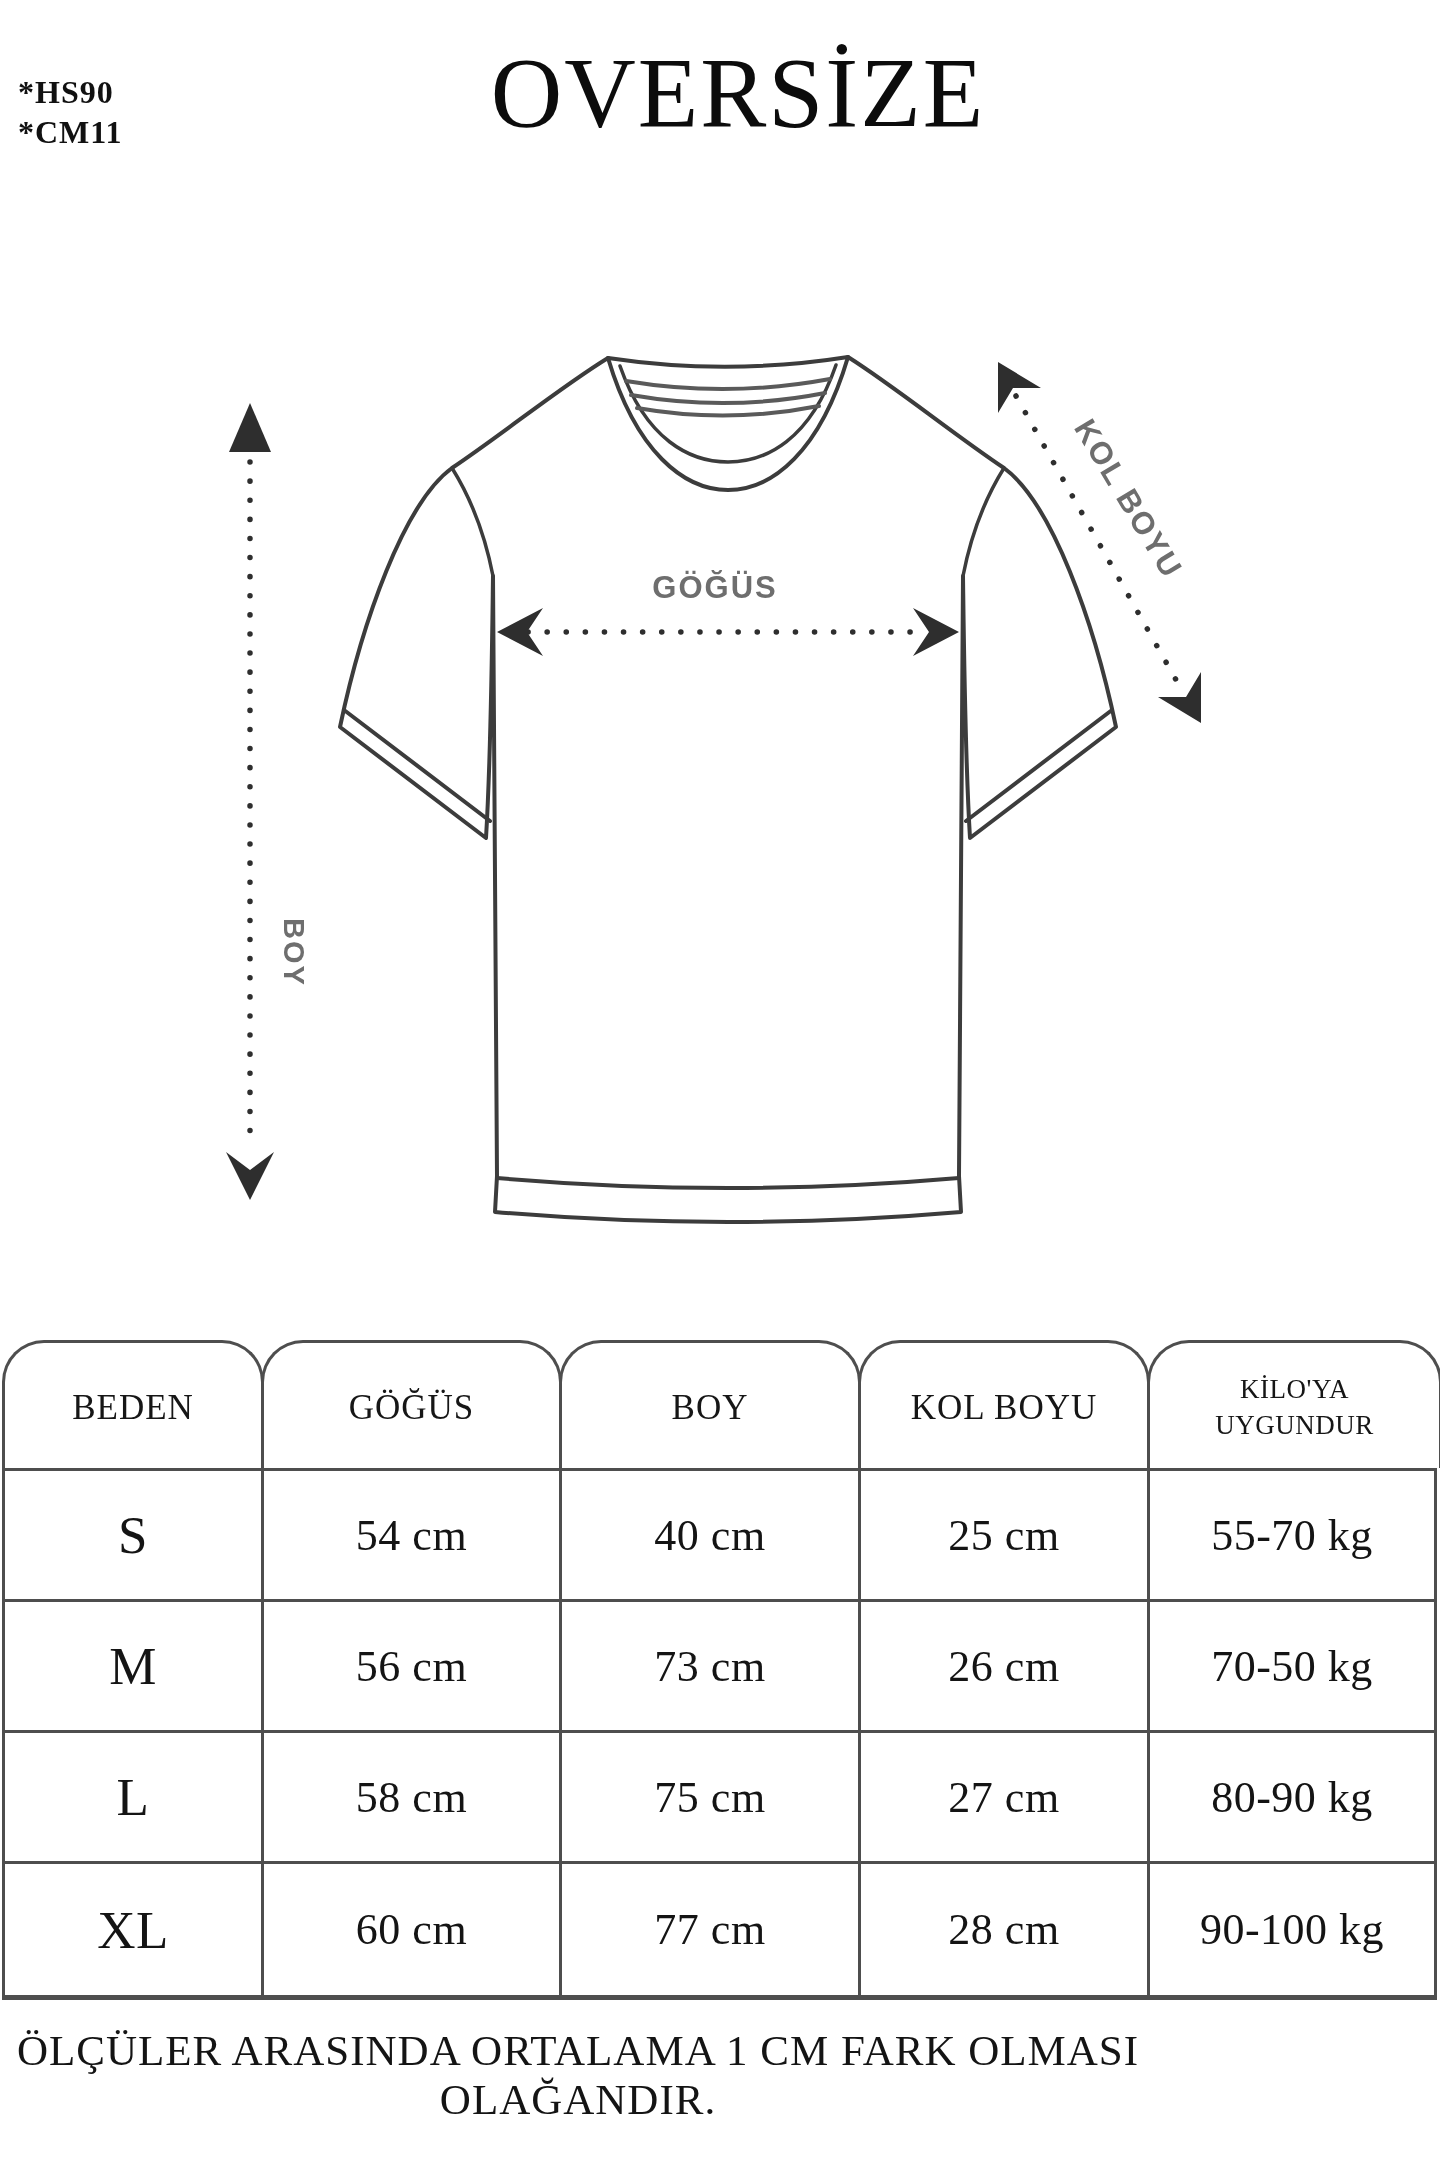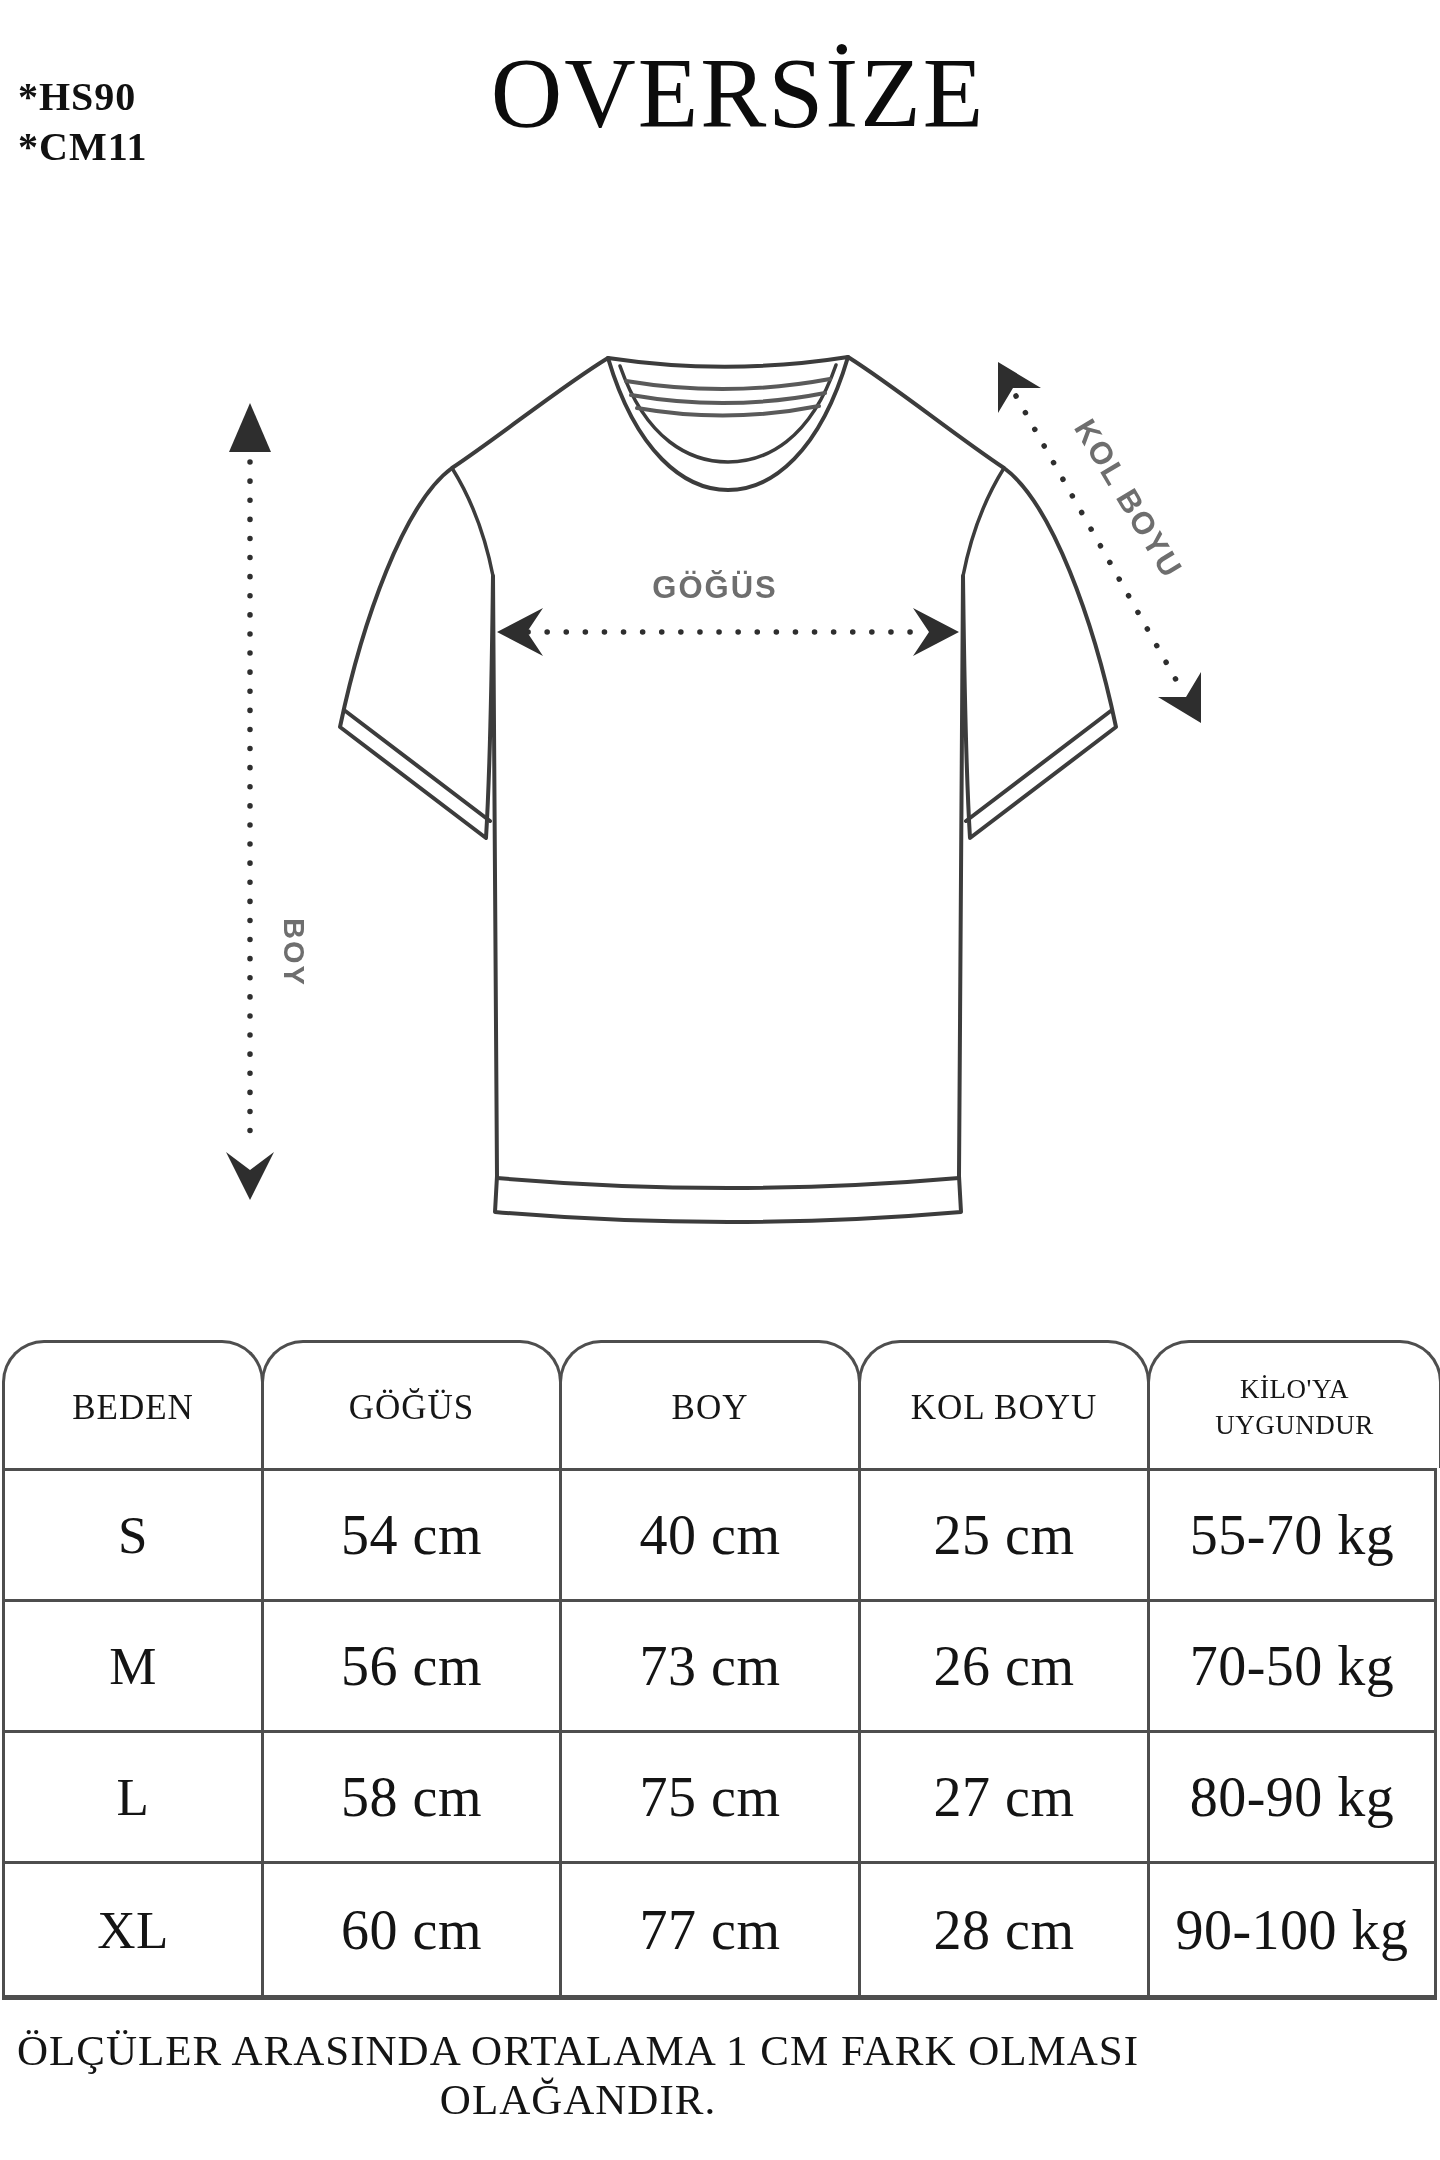--- a/index.html
+++ b/index.html
@@ -4,21 +4,21 @@
 <style>
   html,body{margin:0;padding:0;}
   body{
     width:1440px;height:2160px;position:relative;overflow:hidden;
     background:#ffffff;color:#141414;
     font-family:"Liberation Serif", serif;
   }
   
   .codes{
     position:absolute;left:18px;top:72px;
-    font-weight:700;font-size:40px;line-height:1.26;color:#111;
+    font-weight:700;font-size:32px;line-height:1.26;color:#111;
     letter-spacing:1px;
   }
   
   .title{
     position:absolute;top:38px;left:18px;width:1440px;text-align:center;
     font-size:99px;line-height:1.12;font-weight:400;color:#0c0c0c;
     letter-spacing:2px;
   }
   
   .shirt-svg{position:absolute;left:0;top:200px;width:1440px;height:1150px;}
@@ -46,21 +46,21 @@
   .th.c3{width:292px;}
   .th.c4{width:295px;font-size:27px;line-height:1.3;white-space:pre-line;letter-spacing:0.5px;}
   .tbody{
     display:grid;grid-template-columns:262px 298px 299px 289px auto;
     border-top:3px solid #4e4e4e;border-bottom:5px solid #4e4e4e;
   }
   .td{
     box-sizing:border-box;height:131px;
     border-right:3px solid #4e4e4e;border-bottom:3px solid #4e4e4e;
     display:flex;align-items:center;justify-content:center;
-    font-size:56px;letter-spacing:0.5px;background:#fff;
+    font-size:44px;letter-spacing:0.5px;background:#fff;
   }
   .td.size{border-left:3px solid #4e4e4e;font-size:53px;}
   .td.last{border-bottom:none;font-family:Liberation Serif, serif;}
   
   .footnote{
     position:absolute;top:2026px;left:0;width:1156px;text-align:center;
     font-size:43px;letter-spacing:1px;color:#141414;
   }
 </style>
 </head>

